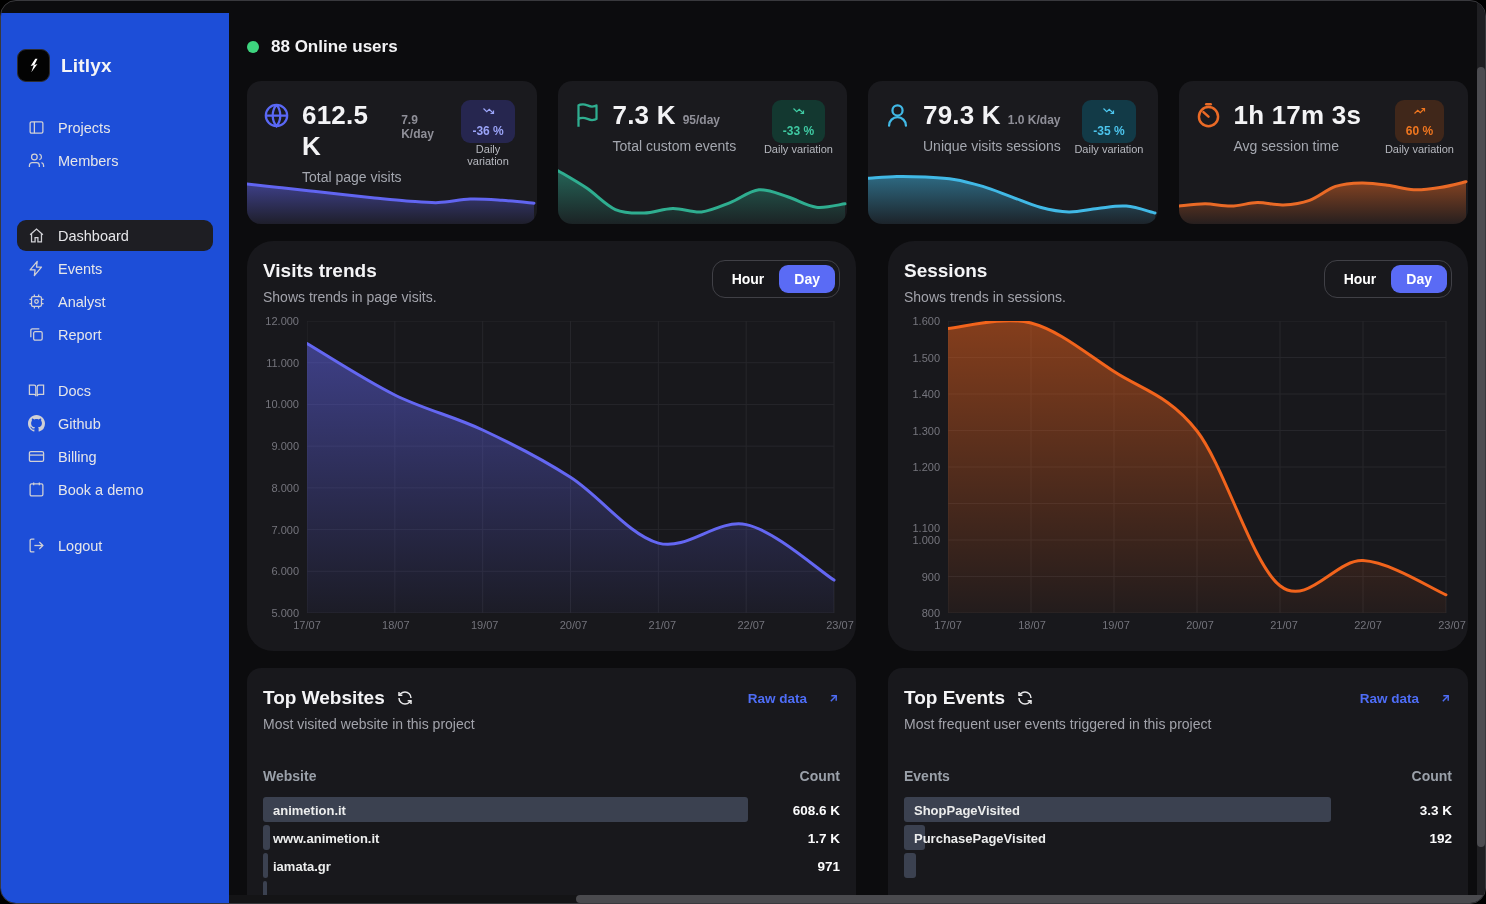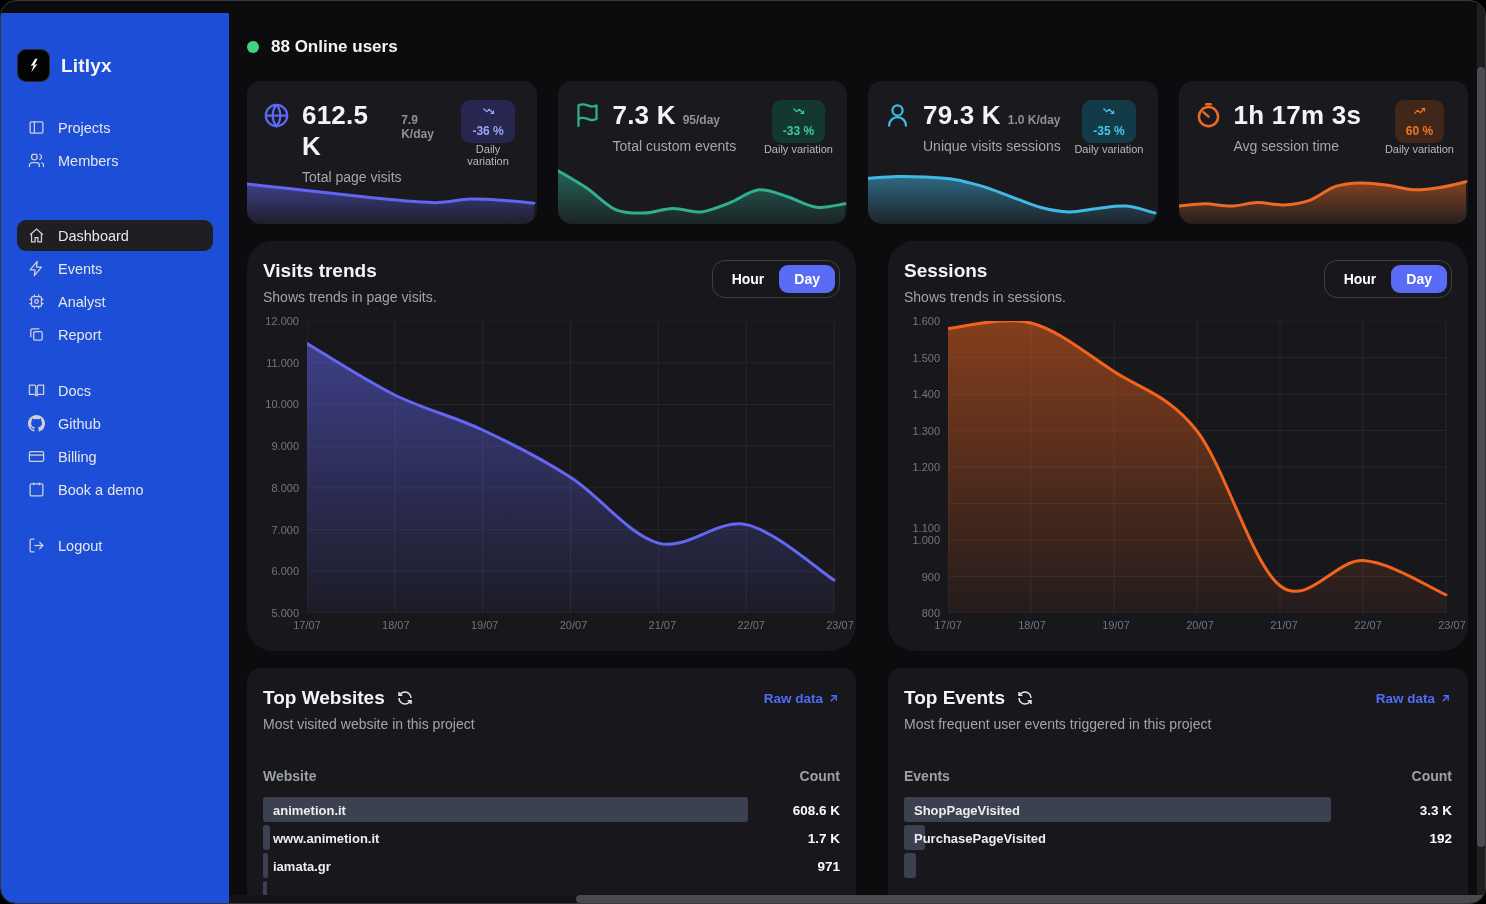--- a/index.html
+++ b/index.html
@@ -52,21 +52,21 @@
   .ylabels span{position:absolute;right:8px;transform:translateY(-50%);color:#75757d;font-size:11px;white-space:nowrap;}
   .plot{flex:1;height:292px;}
   .plot svg{display:block;width:100%;height:292px;}
   .xlabels{position:relative;height:22px;margin-left:44px;margin-top:6px;}
   .xlabels span{position:absolute;transform:translateX(-50%);color:#73737b;font-size:11px;top:0;}
   
   .table-card{background:#18181c;border-radius:14px;padding:19px 16px;height:262px;box-sizing:border-box;}
   .tbl-head{display:flex;align-items:flex-start;}
   .tbl-title{display:flex;align-items:center;gap:12px;color:#f4f4f6;font-size:19px;font-weight:700;}
   .refresh{display:flex;color:#e8e8ea;cursor:pointer;}
-  .raw-link{margin-left:auto;display:flex;align-items:center;gap:4px;color:#4e6df6;font-size:13.5px;font-weight:700;cursor:pointer;margin-top:4px;}
+  .raw-link{margin-left:auto;display:flex;align-items:center;gap:20px;color:#4e6df6;font-size:13.5px;font-weight:700;cursor:pointer;margin-top:4px;}
   .cols{display:flex;justify-content:space-between;color:#9aa0a9;font-size:14px;font-weight:600;margin-top:36px;}
   .rows{margin-top:13px;}
   .bar-row{position:relative;height:25px;margin-bottom:3px;}
   .bar{position:absolute;left:0;top:0;bottom:0;background:#3b4150;border-radius:3px;}
   .bar-label{position:absolute;left:10px;top:50%;transform:translateY(-50%);color:#eceded;font-size:13px;font-weight:700;white-space:nowrap;}
   .bar-count{position:absolute;right:0;top:50%;transform:translateY(-50%);color:#fbfbfc;font-size:13.5px;font-weight:700;}
   
   .vtrack{position:absolute;top:0;bottom:0;right:0;width:8px;background:#1f1f22;}
   .vthumb{position:absolute;right:0;top:66px;width:8px;height:780px;background:#4c4c50;border-radius:4px;}
   .htrack{position:absolute;left:228px;right:8px;bottom:0;height:8px;background:#141416;}

